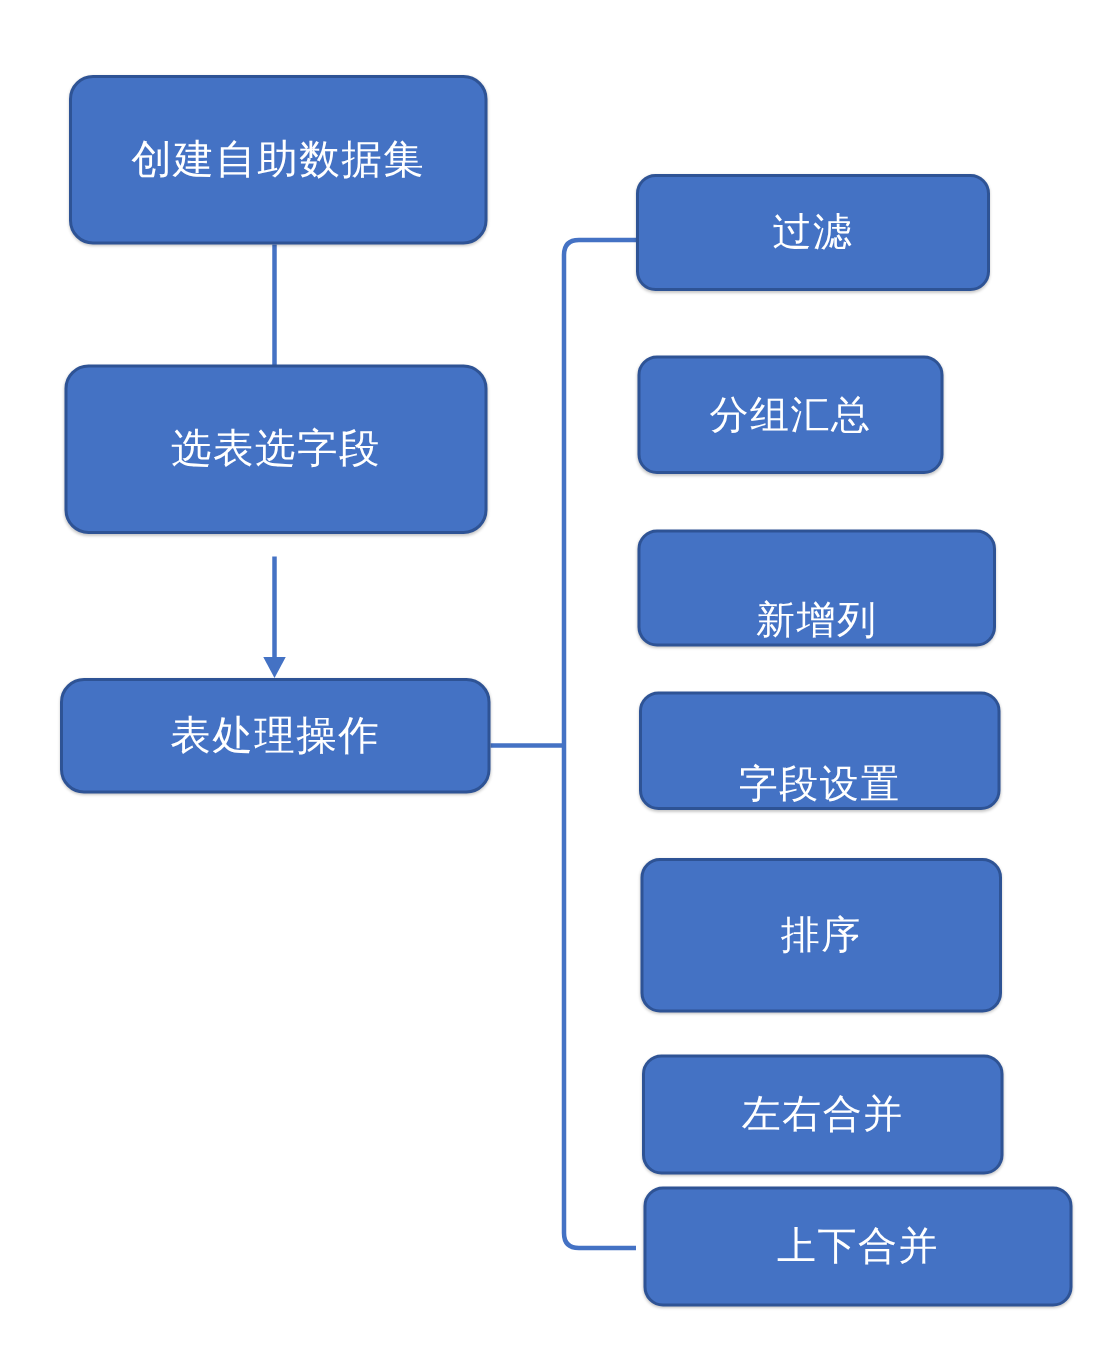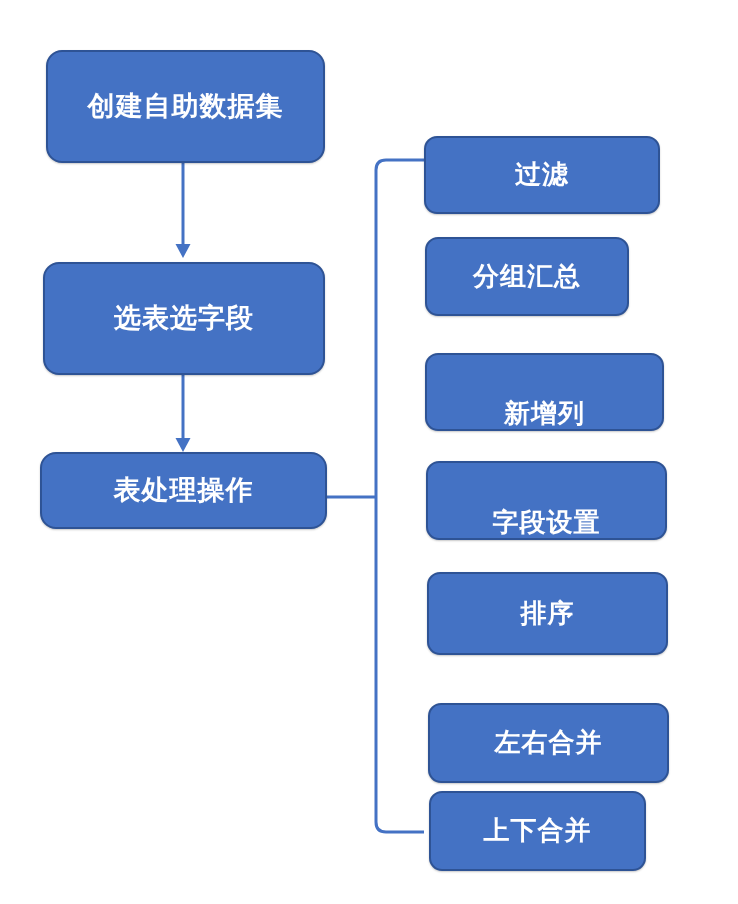--- a/index.html
+++ b/index.html
@@ -26,21 +26,20 @@
     border-radius: 14px;
     color: #FFFFFF;
     display: flex;
     align-items: center;
     justify-content: center;
     text-align: center;
     letter-spacing: 1px;
     box-shadow: 0 1px 2px rgba(0,0,0,0.22);
     line-height: 1.2;
     user-select: none;
-    font-weight: bold;
   }
   .node.main {
     font-size: 27px;
     border-radius: 16px;
   }
   .node.sub {
     font-size: 26px;
     border-radius: 13px;
   }
   #edges {
@@ -83,49 +82,49 @@
       <path d="M376,822 Q376,832 386,832 L424,832"></path>
 
       <line x1="327" y1="497" x2="376" y2="497"></line>
     </g>
   </svg>
 
   <div class="node main" style="left:46px; top:50px; width:279px; height:113px;">
     <span>创建自助数据集</span>
   </div>
 
-  <div class="node main" style="left:43px; top:262px; width:282px; height:113px;">
+  <div class="node main" style="left:43px; top:243px; width:282px; height:113px;">
     <span>选表选字段</span>
   </div>
 
   <div class="node main" style="left:40px; top:452px; width:287px; height:77px;">
     <span>表处理操作</span>
   </div>
 
-  <div class="node sub" style="left:424px; top:136px; width:236px; height:78px;">
+  <div class="node sub" style="left:424px; top:116px; width:236px; height:78px;">
     <span>过滤</span>
   </div>
 
   <div class="node sub" style="left:425px; top:237px; width:204px; height:79px;">
     <span>分组汇总</span>
   </div>
 
   <div class="node sub" style="left:425px; top:353px; width:239px; height:78px;align-items:flex-end;">
     <span>新增列</span>
   </div>
 
   <div class="node sub" style="left:426px; top:461px; width:241px; height:79px;align-items:flex-end;">
     <span>字段设置</span>
   </div>
 
-  <div class="node sub" style="left:427px; top:572px; width:241px; height:83px;">
+  <div class="node sub" style="left:427px; top:572px; width:241px; height:103px;">
     <span>排序</span>
   </div>
 
   <div class="node sub" style="left:428px; top:687px; width:241px; height:80px;margin-top:16px;">
     <span>左右合并</span>
   </div>
 
-  <div class="node sub" style="left:429px; top:791px; width:217px; height:80px;justify-content:center;">
+  <div class="node sub" style="left:429px; top:791px; width:286px; height:80px;justify-content:center;">
     <span>上下合并</span>
   </div>
 
 </div>
 
 </body></html>

